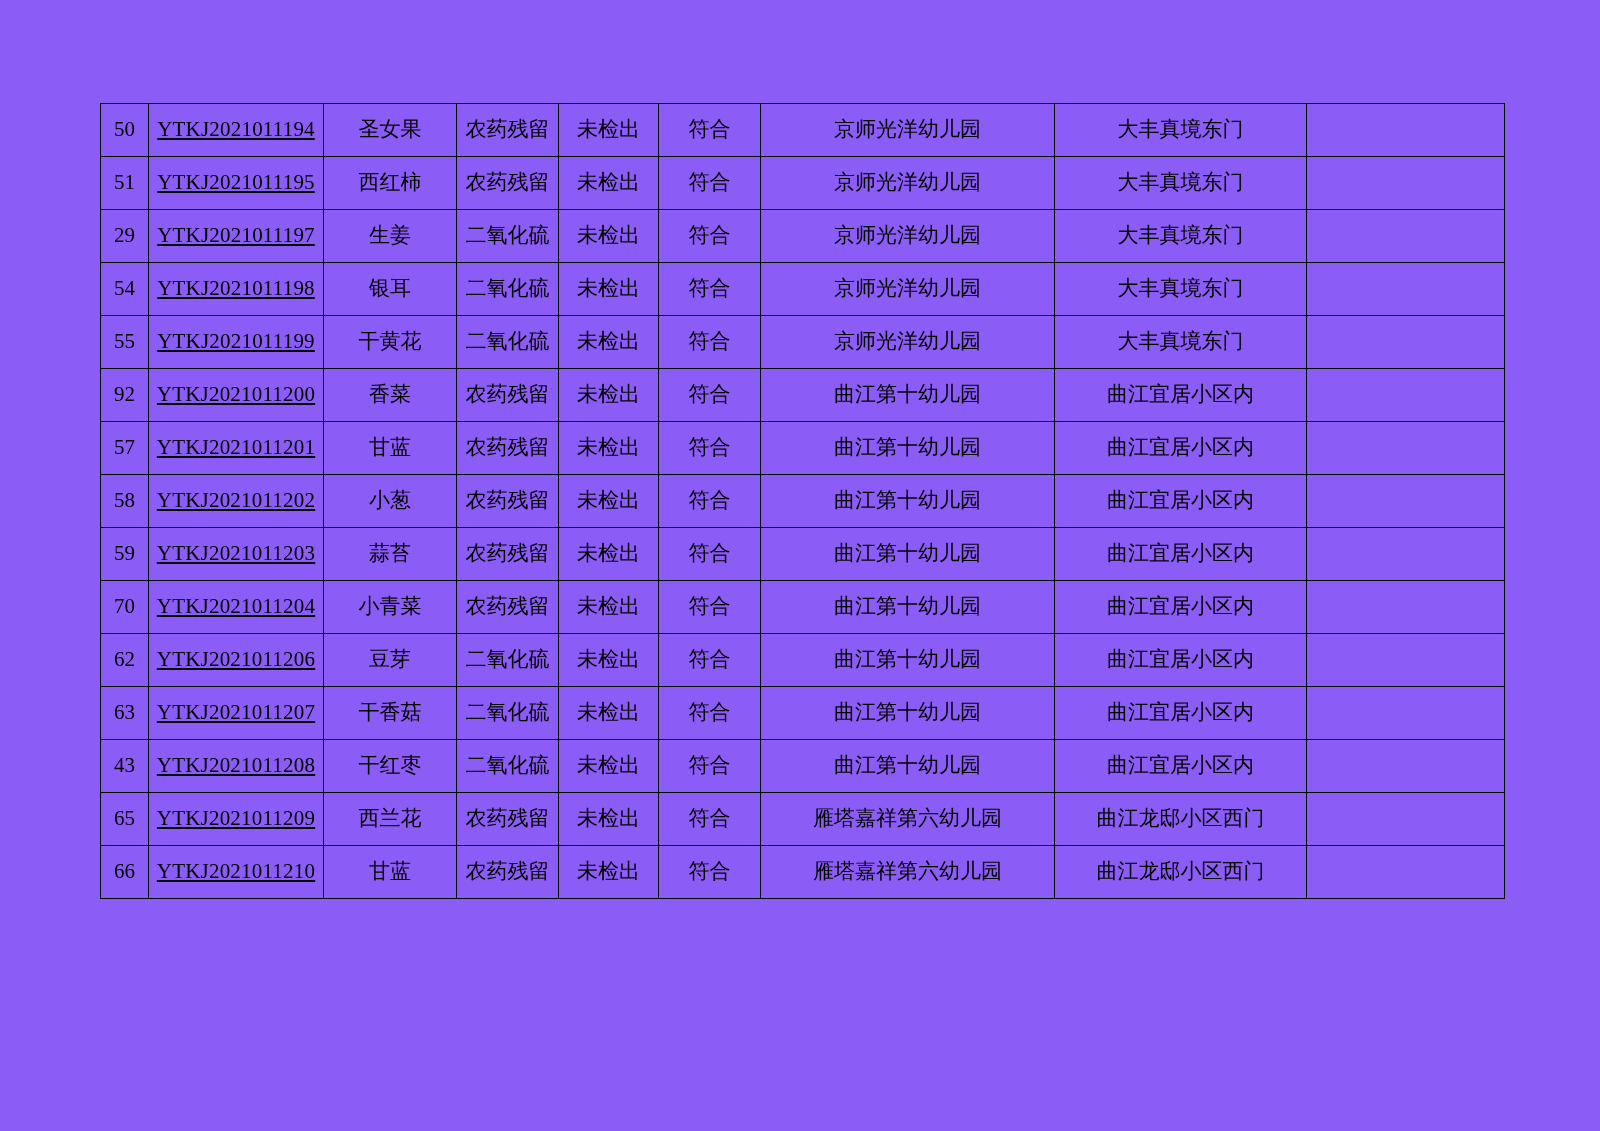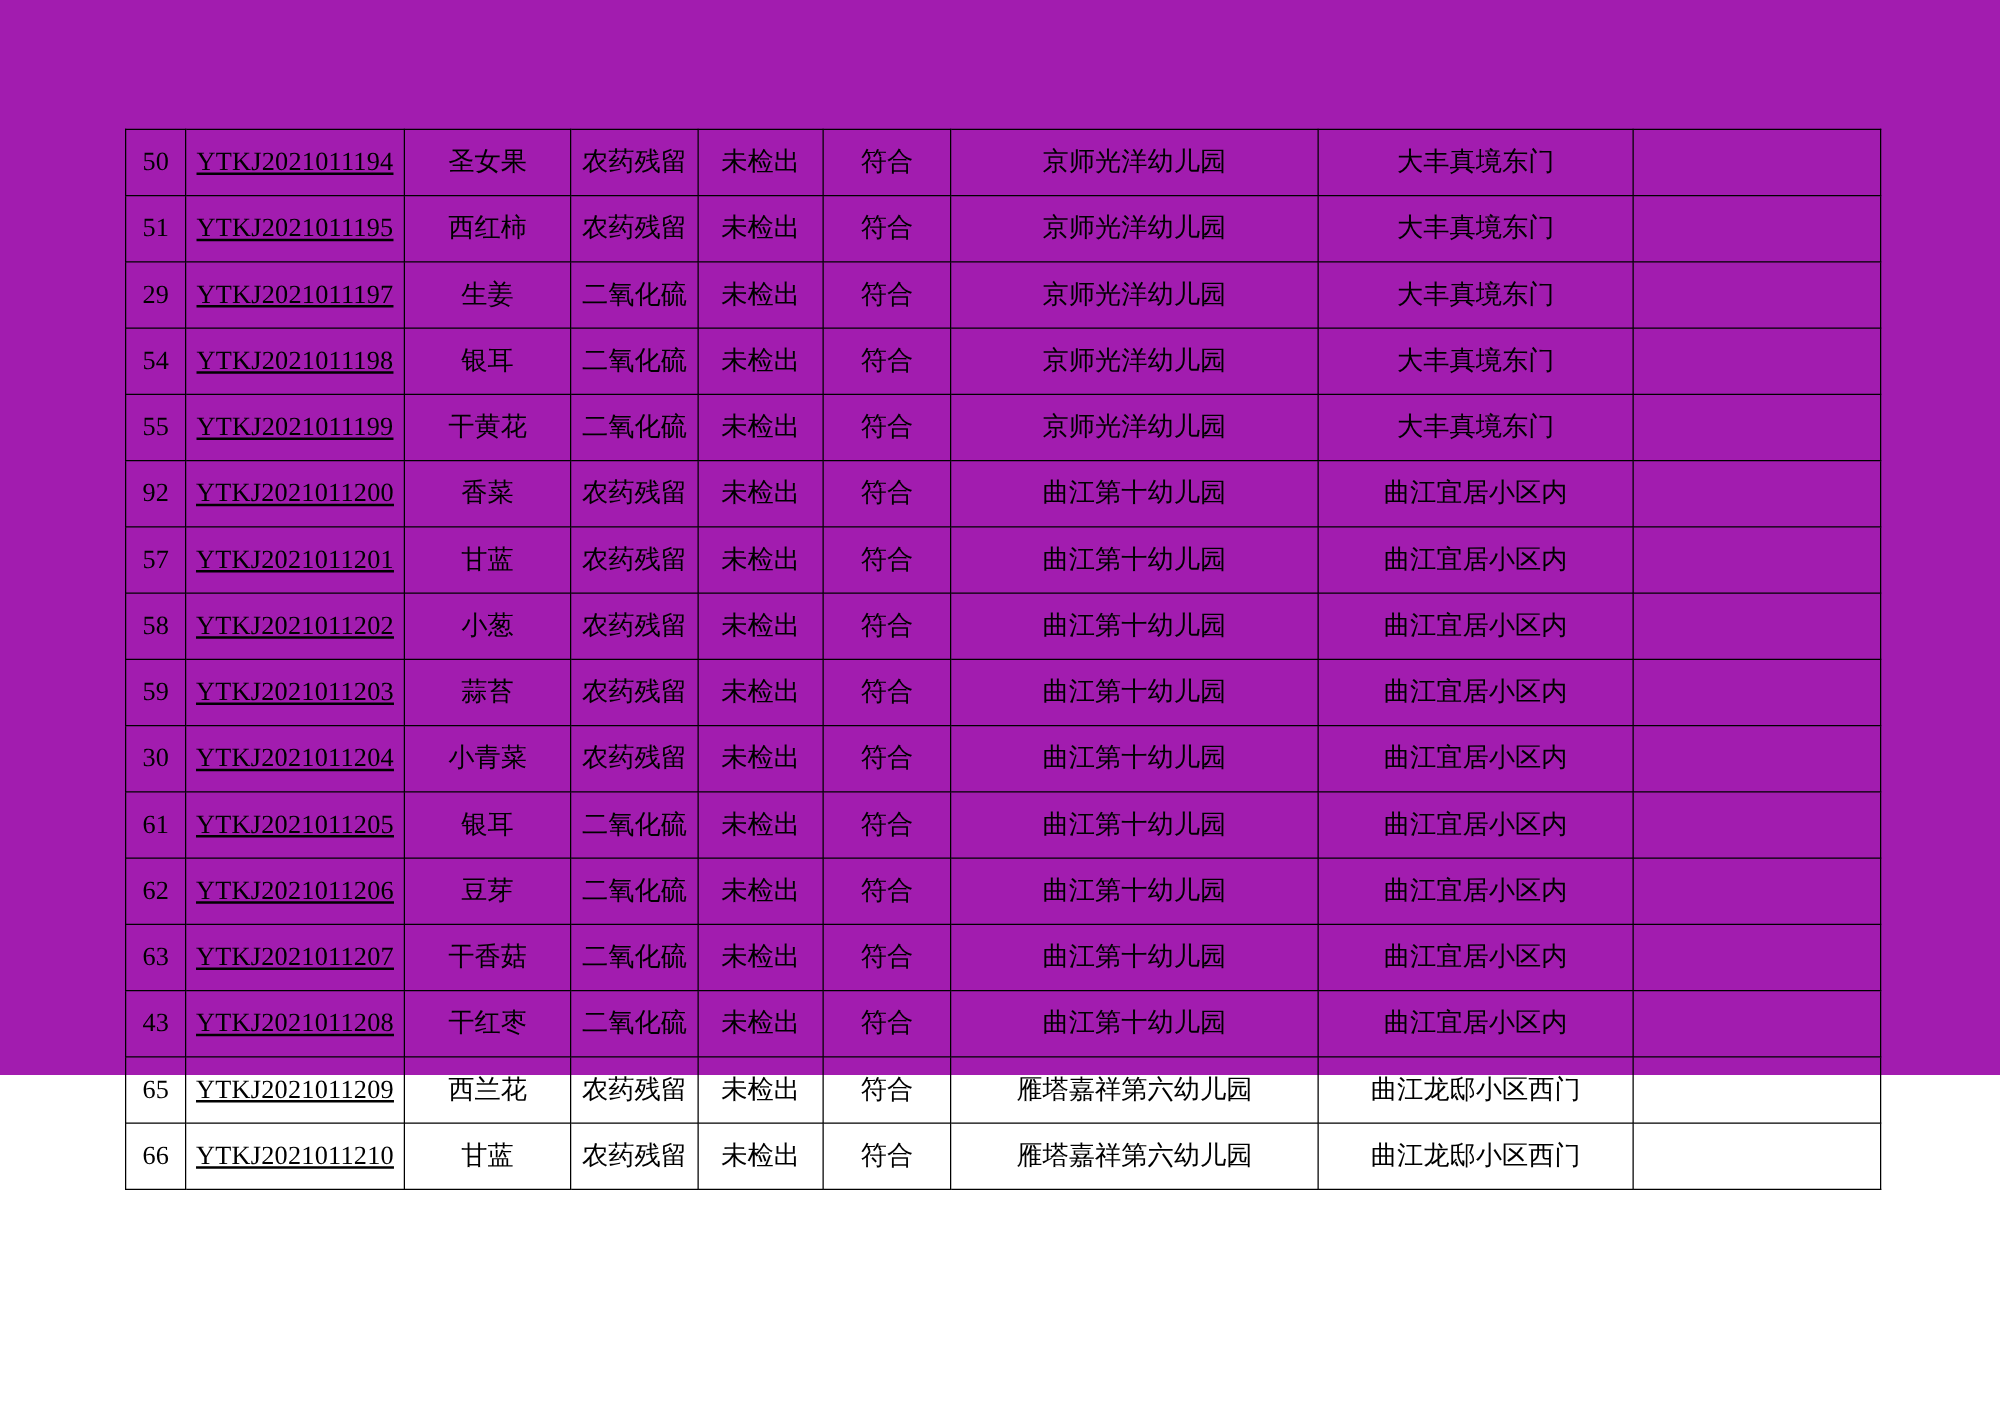--- a/index.html
+++ b/index.html
@@ -10,22 +10,22 @@
   body {
     width: 1600px;
     height: 1131px;
     font-family: "Liberation Serif", "DejaVu Serif", serif;
     color: #000000;
     overflow: hidden;
   }
   .page {
     position: relative;
     width: 1600px;
-    height: 860px;
-    background: #a21caf;
+    height: 1131px;
+    background: #8b5cf6;
   }
   .table-wrap {
     position: absolute;
     left: 100px;
     top: 103px;
     width: 1404px;
   }
   table.report {
     border-collapse: collapse;
     table-layout: fixed;
@@ -175,35 +175,24 @@
             <td class="code">YTKJ2021011203</td>
             <td class="item">蒜苔</td>
             <td class="test">农药残留</td>
             <td class="result">未检出</td>
             <td class="judge">符合</td>
             <td class="unit">曲江第十幼儿园</td>
             <td class="addr">曲江宜居小区内</td>
             <td class="note"></td>
           </tr>
           <tr>
-            <td class="index">30</td>
+            <td class="index">70</td>
             <td class="code">YTKJ2021011204</td>
             <td class="item">小青菜</td>
             <td class="test">农药残留</td>
-            <td class="result">未检出</td>
-            <td class="judge">符合</td>
-            <td class="unit">曲江第十幼儿园</td>
-            <td class="addr">曲江宜居小区内</td>
-            <td class="note"></td>
-          </tr>
-          <tr>
-            <td class="index">61</td>
-            <td class="code">YTKJ2021011205</td>
-            <td class="item">银耳</td>
-            <td class="test">二氧化硫</td>
             <td class="result">未检出</td>
             <td class="judge">符合</td>
             <td class="unit">曲江第十幼儿园</td>
             <td class="addr">曲江宜居小区内</td>
             <td class="note"></td>
           </tr>
           <tr>
             <td class="index">62</td>
             <td class="code">YTKJ2021011206</td>
             <td class="item">豆芽</td>

